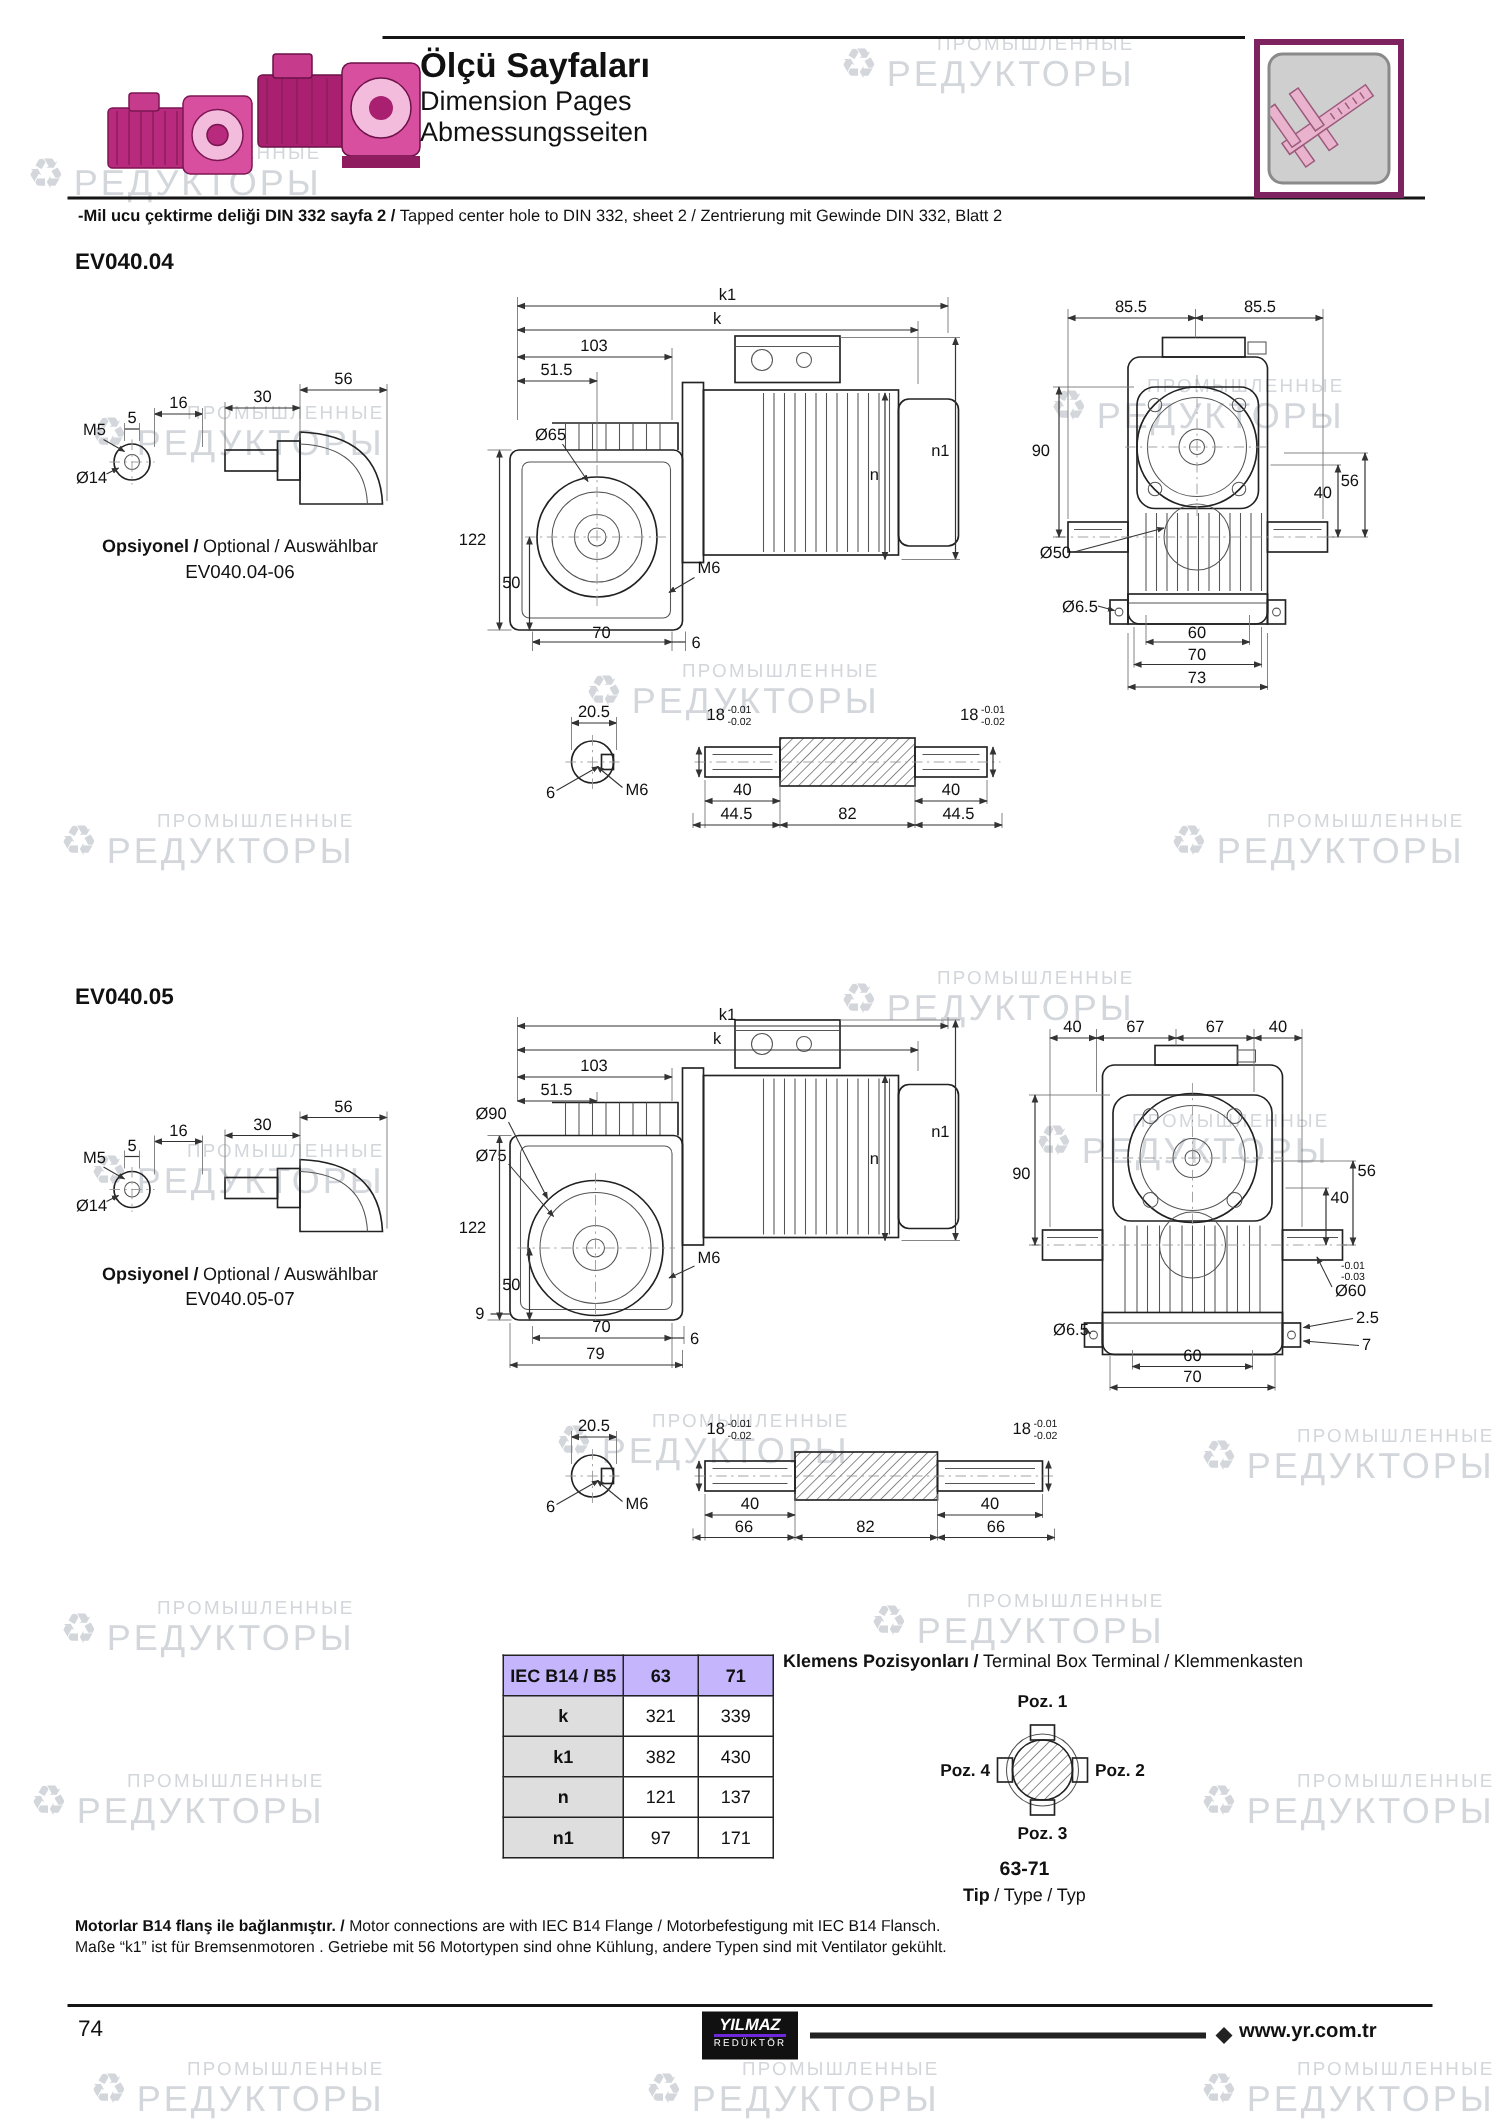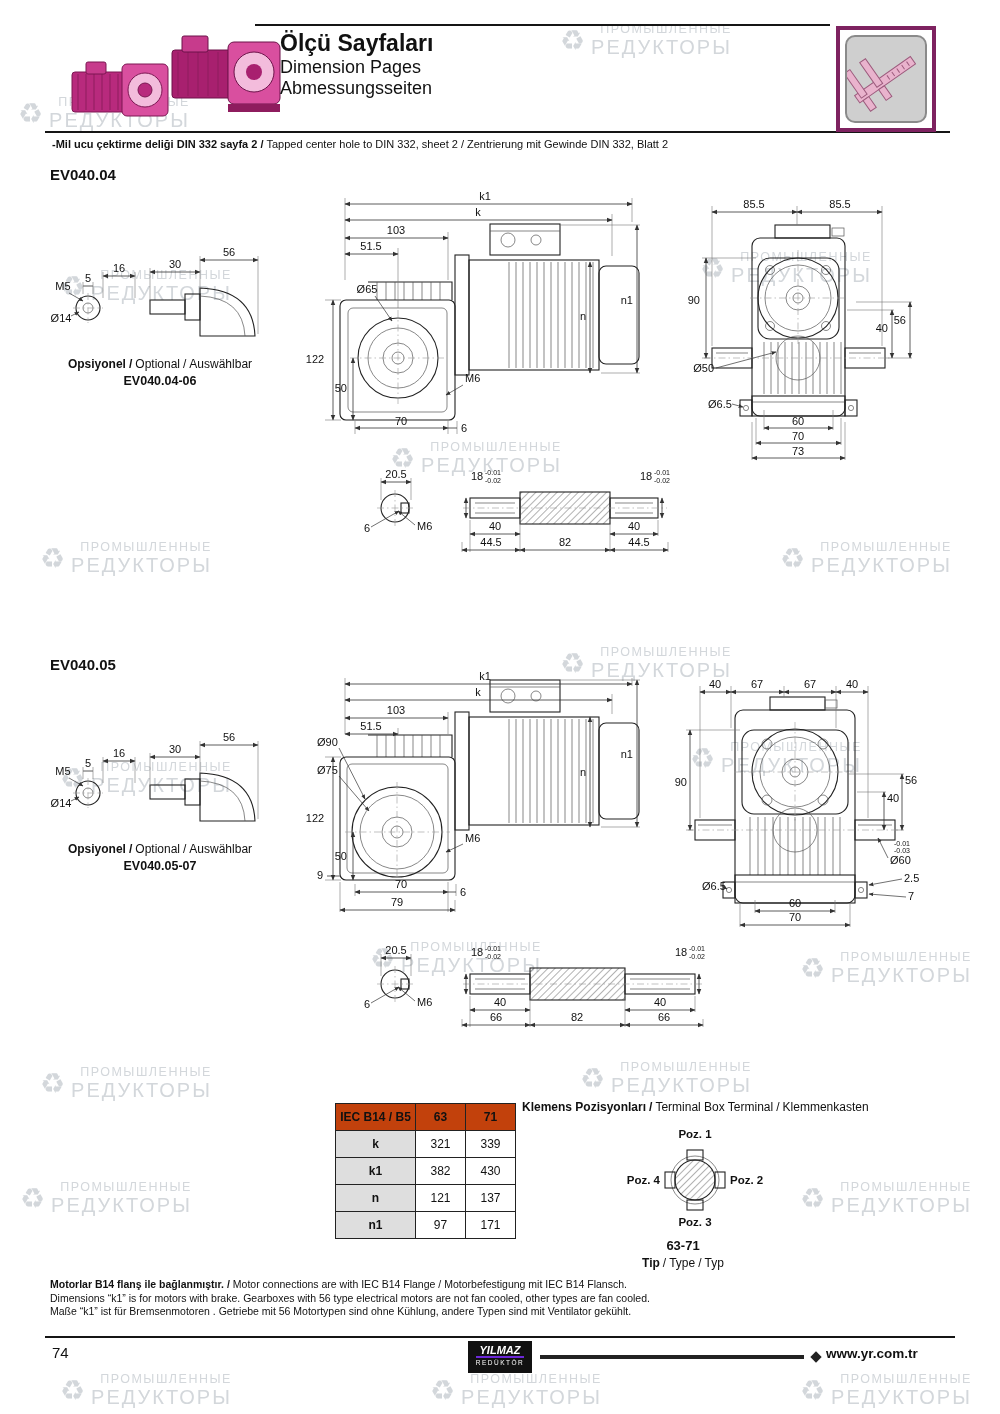--- a/index.html
+++ b/index.html
@@ -6,21 +6,21 @@
 body{background:#fff}
 #page{position:relative;width:1000px;height:1414px;background:#fff;font-family:"Liberation Sans",sans-serif;color:#111;overflow:hidden}
 .abs{position:absolute;z-index:2}
 .b{font-weight:bold}
 .i{}
 .sp{margin:0 3px}
 
 .wm{position:absolute;z-index:0;display:flex;align-items:center;gap:6px;color:#d3d7db;white-space:nowrap;pointer-events:none}
 .wm .ic{font-size:28px;line-height:1}
 .wm .tx .l1{display:block;font-size:12.5px;letter-spacing:1.5px;text-align:right}
-.wm .tx .l2{display:block;font-size:20px;letter-spacing:2px;text-align:right}
+.wm .tx .l2{display:block;font-size:24px;letter-spacing:2px;text-align:right}
 
 .hline{position:absolute;border-top:2px solid #151515;z-index:1}
 
 .drw{position:absolute;z-index:2;overflow:visible}
 svg text{font-family:"Liberation Sans",sans-serif}
 .d{font-size:11px;fill:#111}
 .t{font-size:7px;fill:#111}
 .pz{font-size:11.5px;font-weight:bold;fill:#111}
 .ol{stroke:#222;stroke-width:1.1;fill:none}
 .fl{stroke:#555;stroke-width:.7;fill:none}
@@ -29,28 +29,28 @@
 .ld{stroke:#333;stroke-width:.7;fill:none;marker-end:url(#arw)}
 .xl{stroke:#777;stroke-width:.6}
 .cl{stroke:#999;stroke-width:.6;stroke-dasharray:7 3 1.5 3;fill:none}
 
 .title-tr{font-size:23px;font-weight:bold}
 .title-en{font-size:18px;}
 .title-de{font-size:18px}
 .note{position:absolute;font-size:11px;z-index:2}
 .sect{position:absolute;font-size:15px;font-weight:bold;z-index:2}
 .cap{position:absolute;z-index:2;text-align:center;font-size:12px}
-.cap .code{display:block;margin-top:3px;font-weight:bold;font-size:12.5px}
+.cap .code{display:block;margin-top:3px;font-weight:normal;font-size:12.5px}
 .calbox{position:absolute;left:836px;top:26px;width:100px;height:106px;border:4px solid #7e2260;background:#fff;padding:5px;z-index:2}
 .calinner{width:100%;height:100%;background:#cfcfcf;border:2px solid #8a8a8a;border-radius:10px;display:flex;align-items:center;justify-content:center}
 
 .dimtable{position:absolute;left:335px;top:1103px;border-collapse:collapse;z-index:2;font-size:12px;text-align:center}
 .dimtable th,.dimtable td{border:1.5px solid #222;width:50px;height:27px;padding:0 4px}
 .dimtable th:first-child{width:80px}
-.dimtable th{background:#c2410c}
+.dimtable th{background:#c4b5fd}
 .dimtable td.rh{background:#dedede;font-weight:bold}
 
 .fnotes{position:absolute;left:50px;top:1278px;width:900px;font-size:10.5px;line-height:13.5px;z-index:2}
 .flogo{position:absolute;left:468px;top:1341px;width:64px;height:32px;background:#111;color:#fff;text-align:center;z-index:2;padding-top:3px}
 .flogo .l1{display:block;font-size:11px;font-weight:bold;font-style:italic;line-height:12px;border-bottom:2px solid #6d28d9;width:48px;margin:0 auto}
 .flogo .l2{display:block;font-size:6.5px;letter-spacing:1.5px;line-height:10px}
 .frule{position:absolute;left:540px;top:1355px;width:264px;height:4px;background:#222;z-index:2}
 .fdiamond{position:absolute;left:812px;top:1353px;width:8px;height:8px;background:#222;transform:rotate(45deg);z-index:2}
 </style>
 </head>
@@ -764,21 +764,20 @@
 </svg>
 <div class="abs" style="left:618px;top:1238px;width:130px;text-align:center;font-weight:bold;font-size:13px">63-71</div>
 <div class="abs" style="left:618px;top:1256px;width:130px;text-align:center;font-size:12px">
   <span class="b">Tip</span><span class="sp">/</span><span class="i">Type</span><span class="sp">/</span><span>Typ</span>
 </div>
 
 <div class="fnotes">
   <div>
     <span class="b">Motorlar B14 flanş ile bağlanmıştır.</span><span class="sp b">/</span><span class="i">Motor connections are with IEC B14 Flange</span><span class="sp">/</span><span>Motorbefestigung mit IEC B14 Flansch.</span>
   </div>
-  <div class="i">Dimensions “k1” is for motors with brake. Gearboxes with 56 type electrical motors are not fan cooled, other types are fan cooled.</div>
   <div>Maße “k1” ist für Bremsenmotoren . Getriebe mit 56 Motortypen sind ohne Kühlung, andere Typen sind mit Ventilator gekühlt.</div>
 </div>
 
 <div class="hline" style="left:45px;top:1336px;width:910px;border-top-width:2px"></div>
 <div class="abs" style="left:52px;top:1344px;font-size:15px">74</div>
 <div class="flogo">
   <span class="l1">YILMAZ</span>
   <span class="l2">REDÜKTÖR</span>
 </div>
 <div class="frule"></div>

